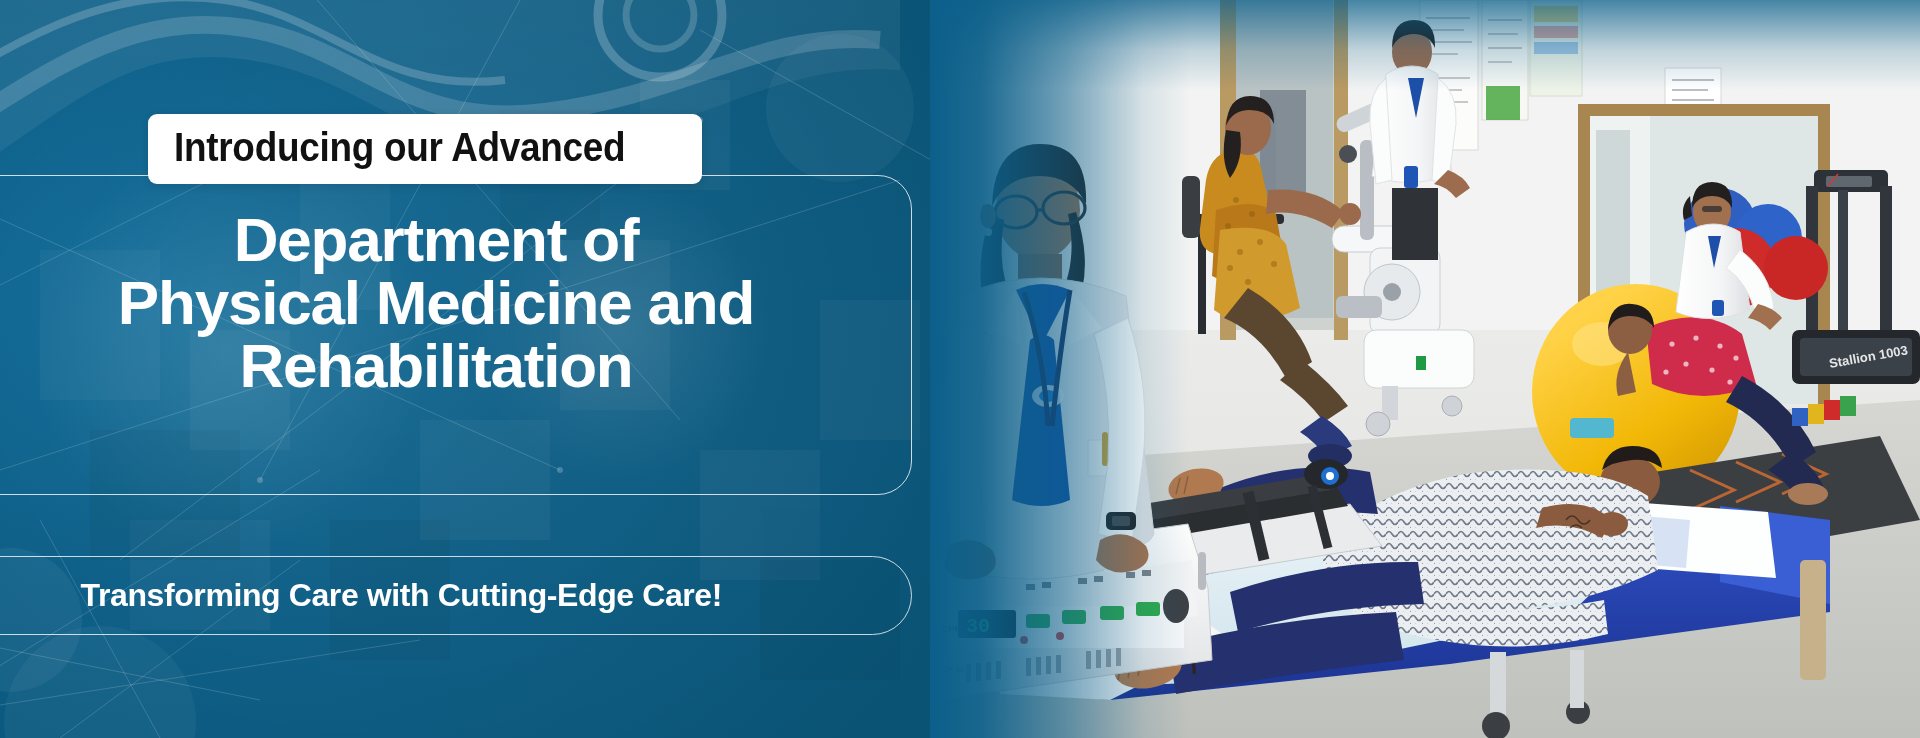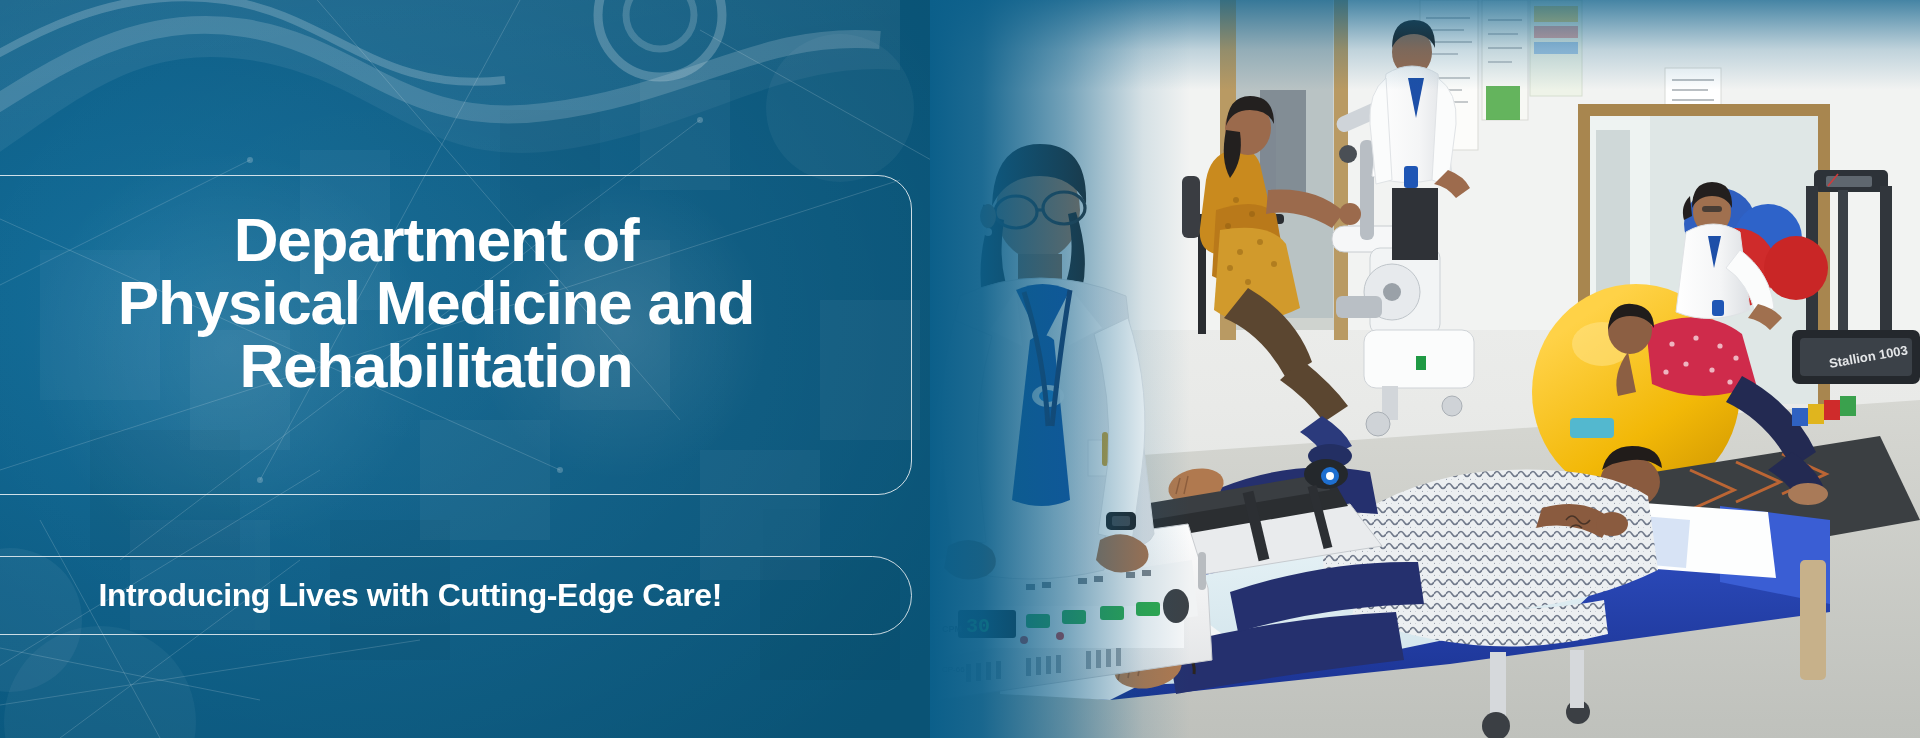--- a/index.html
+++ b/index.html
@@ -575,25 +575,28 @@
           <path d="M140 290 q-10 60 -18 136" stroke="#1c2b5e" stroke-width="5" fill="none"></path>
         </g>
       </g>
     </svg>
     <div class="photo-fade-top"></div>
     <div class="photo-fade"></div>
   </div>
 
   <div class="frame-box"></div>
 
+  <div class="badge">
+    <span class="badge-text">Introducing our Advanced</span>
+  </div>
 
   <div class="headline">
     <span class="l1">Department of</span>
     <span class="l2">Physical Medicine and</span>
     <span class="l3">Rehabilitation</span>
   </div>
 
   <div class="tagline-box"></div>
   <div class="tagline">
-    <span>Introducing Lives with Cutting-Edge Care!</span>
+    <span>Transforming Care with Cutting-Edge Care!</span>
   </div>
 
 </div>
 
 </body></html>

